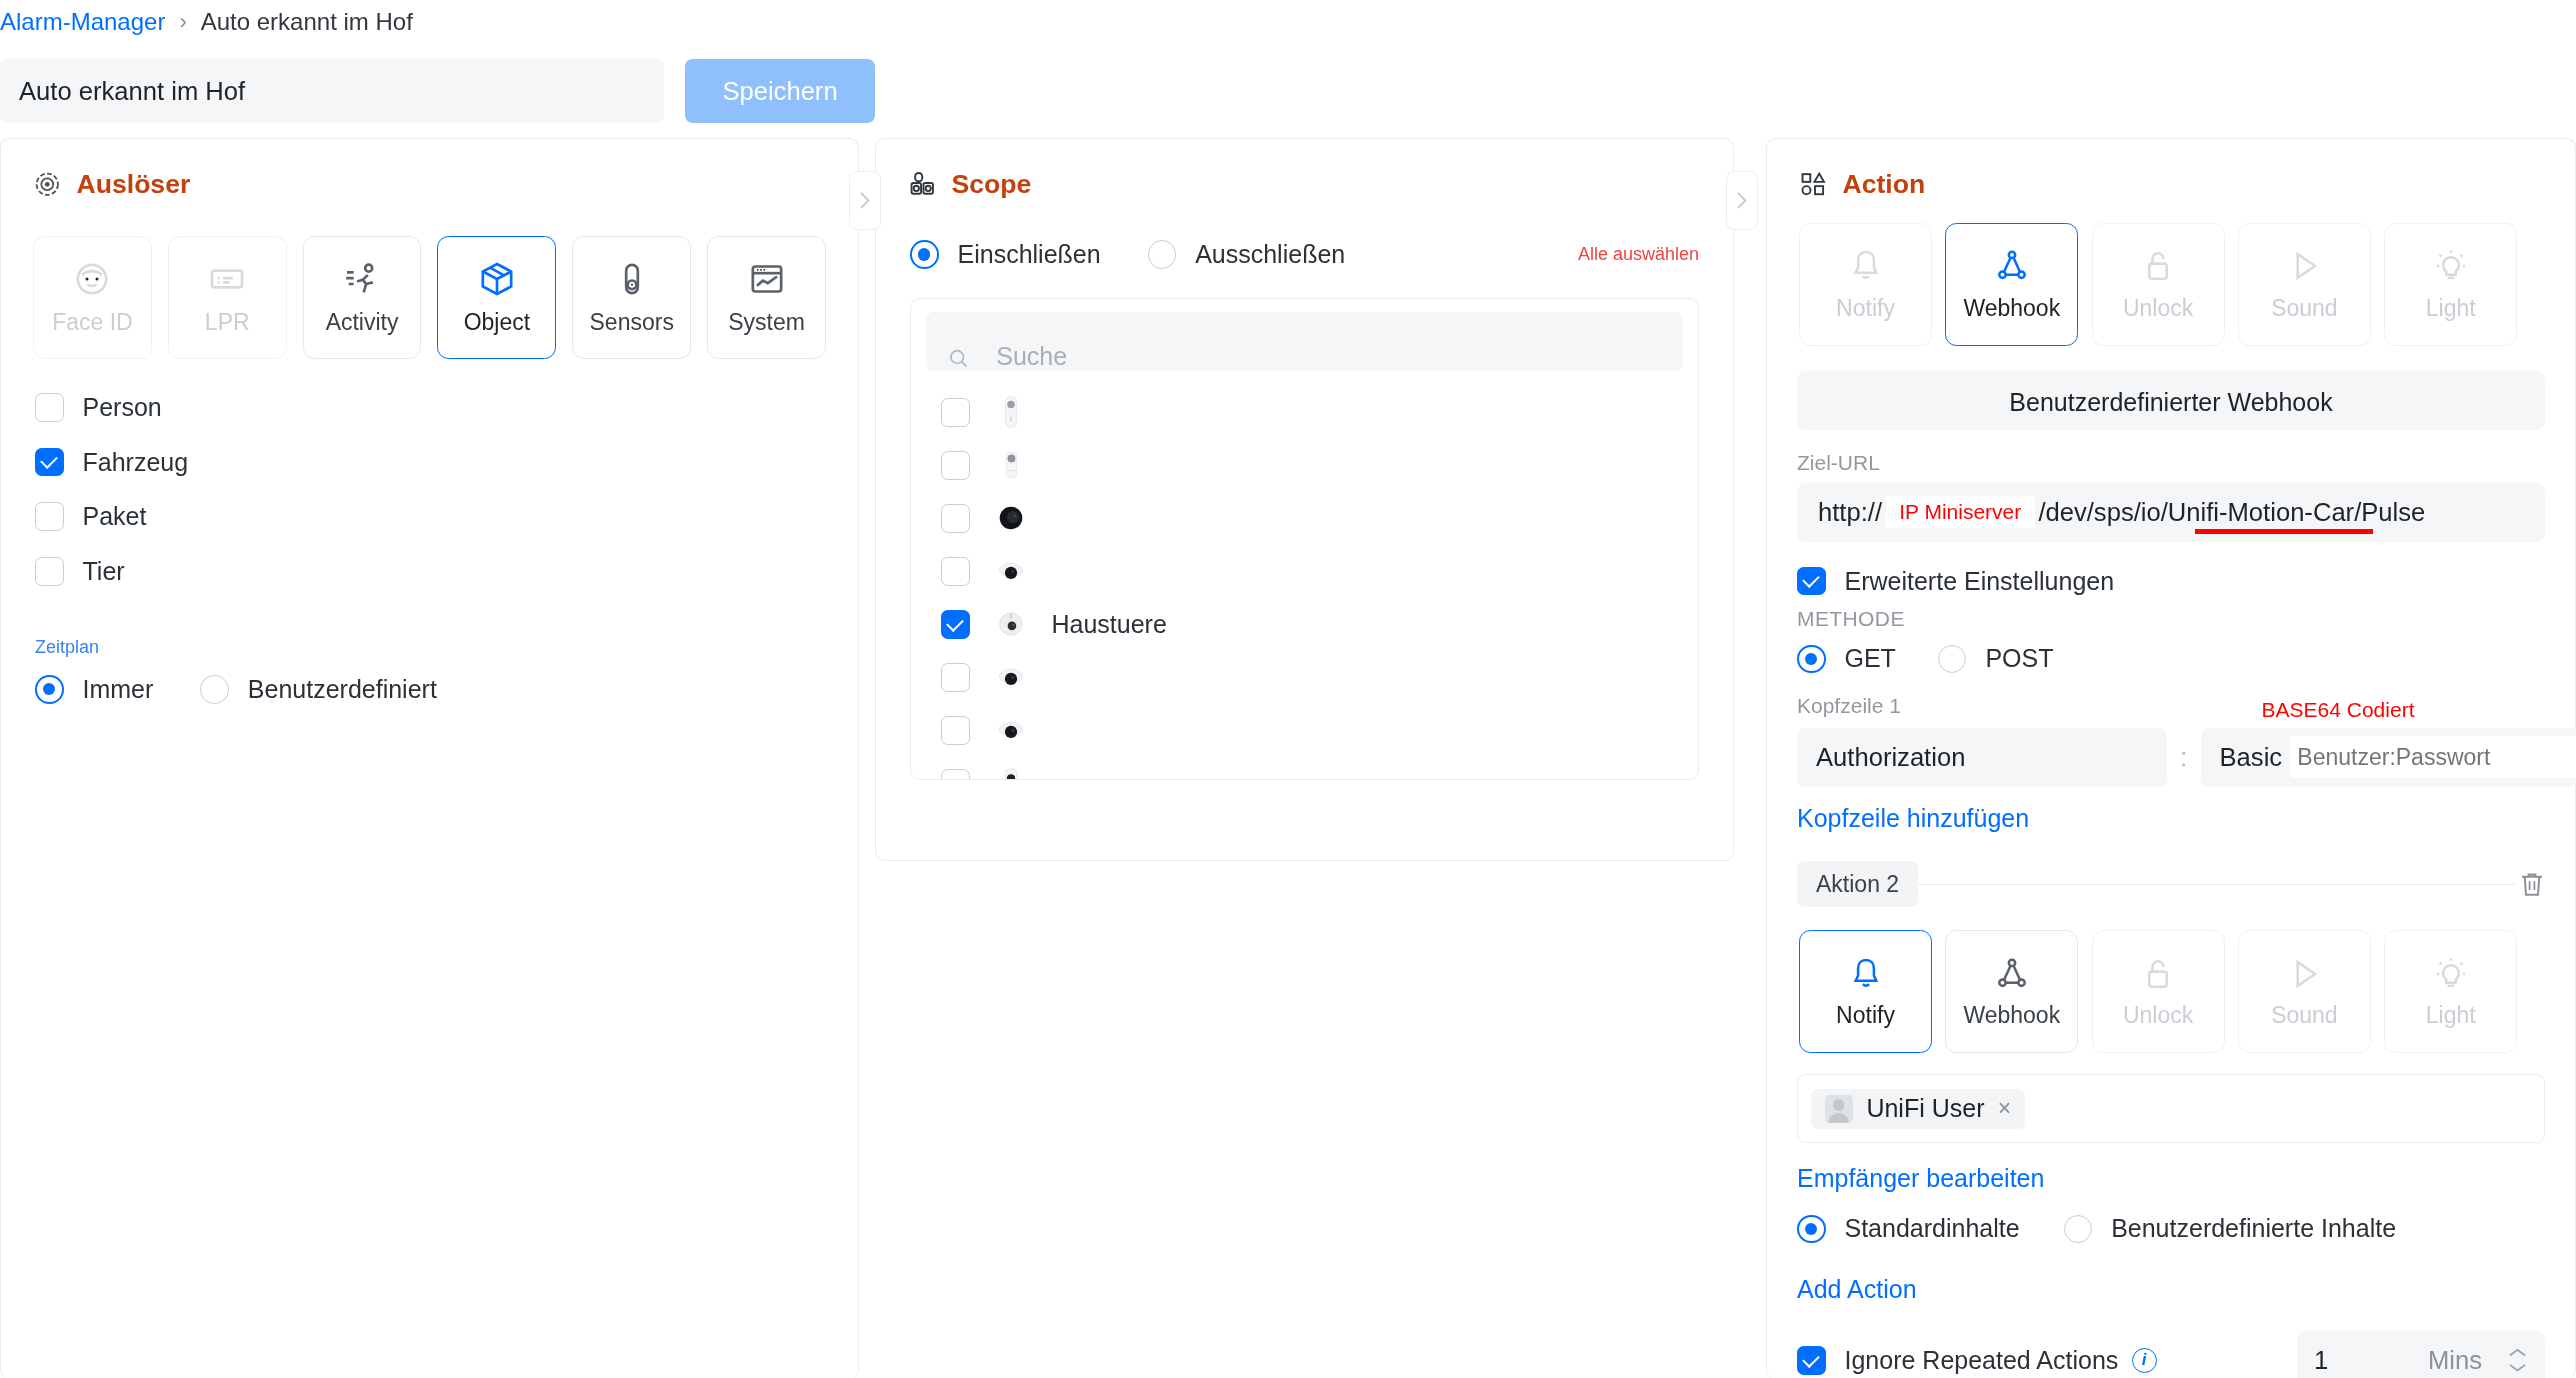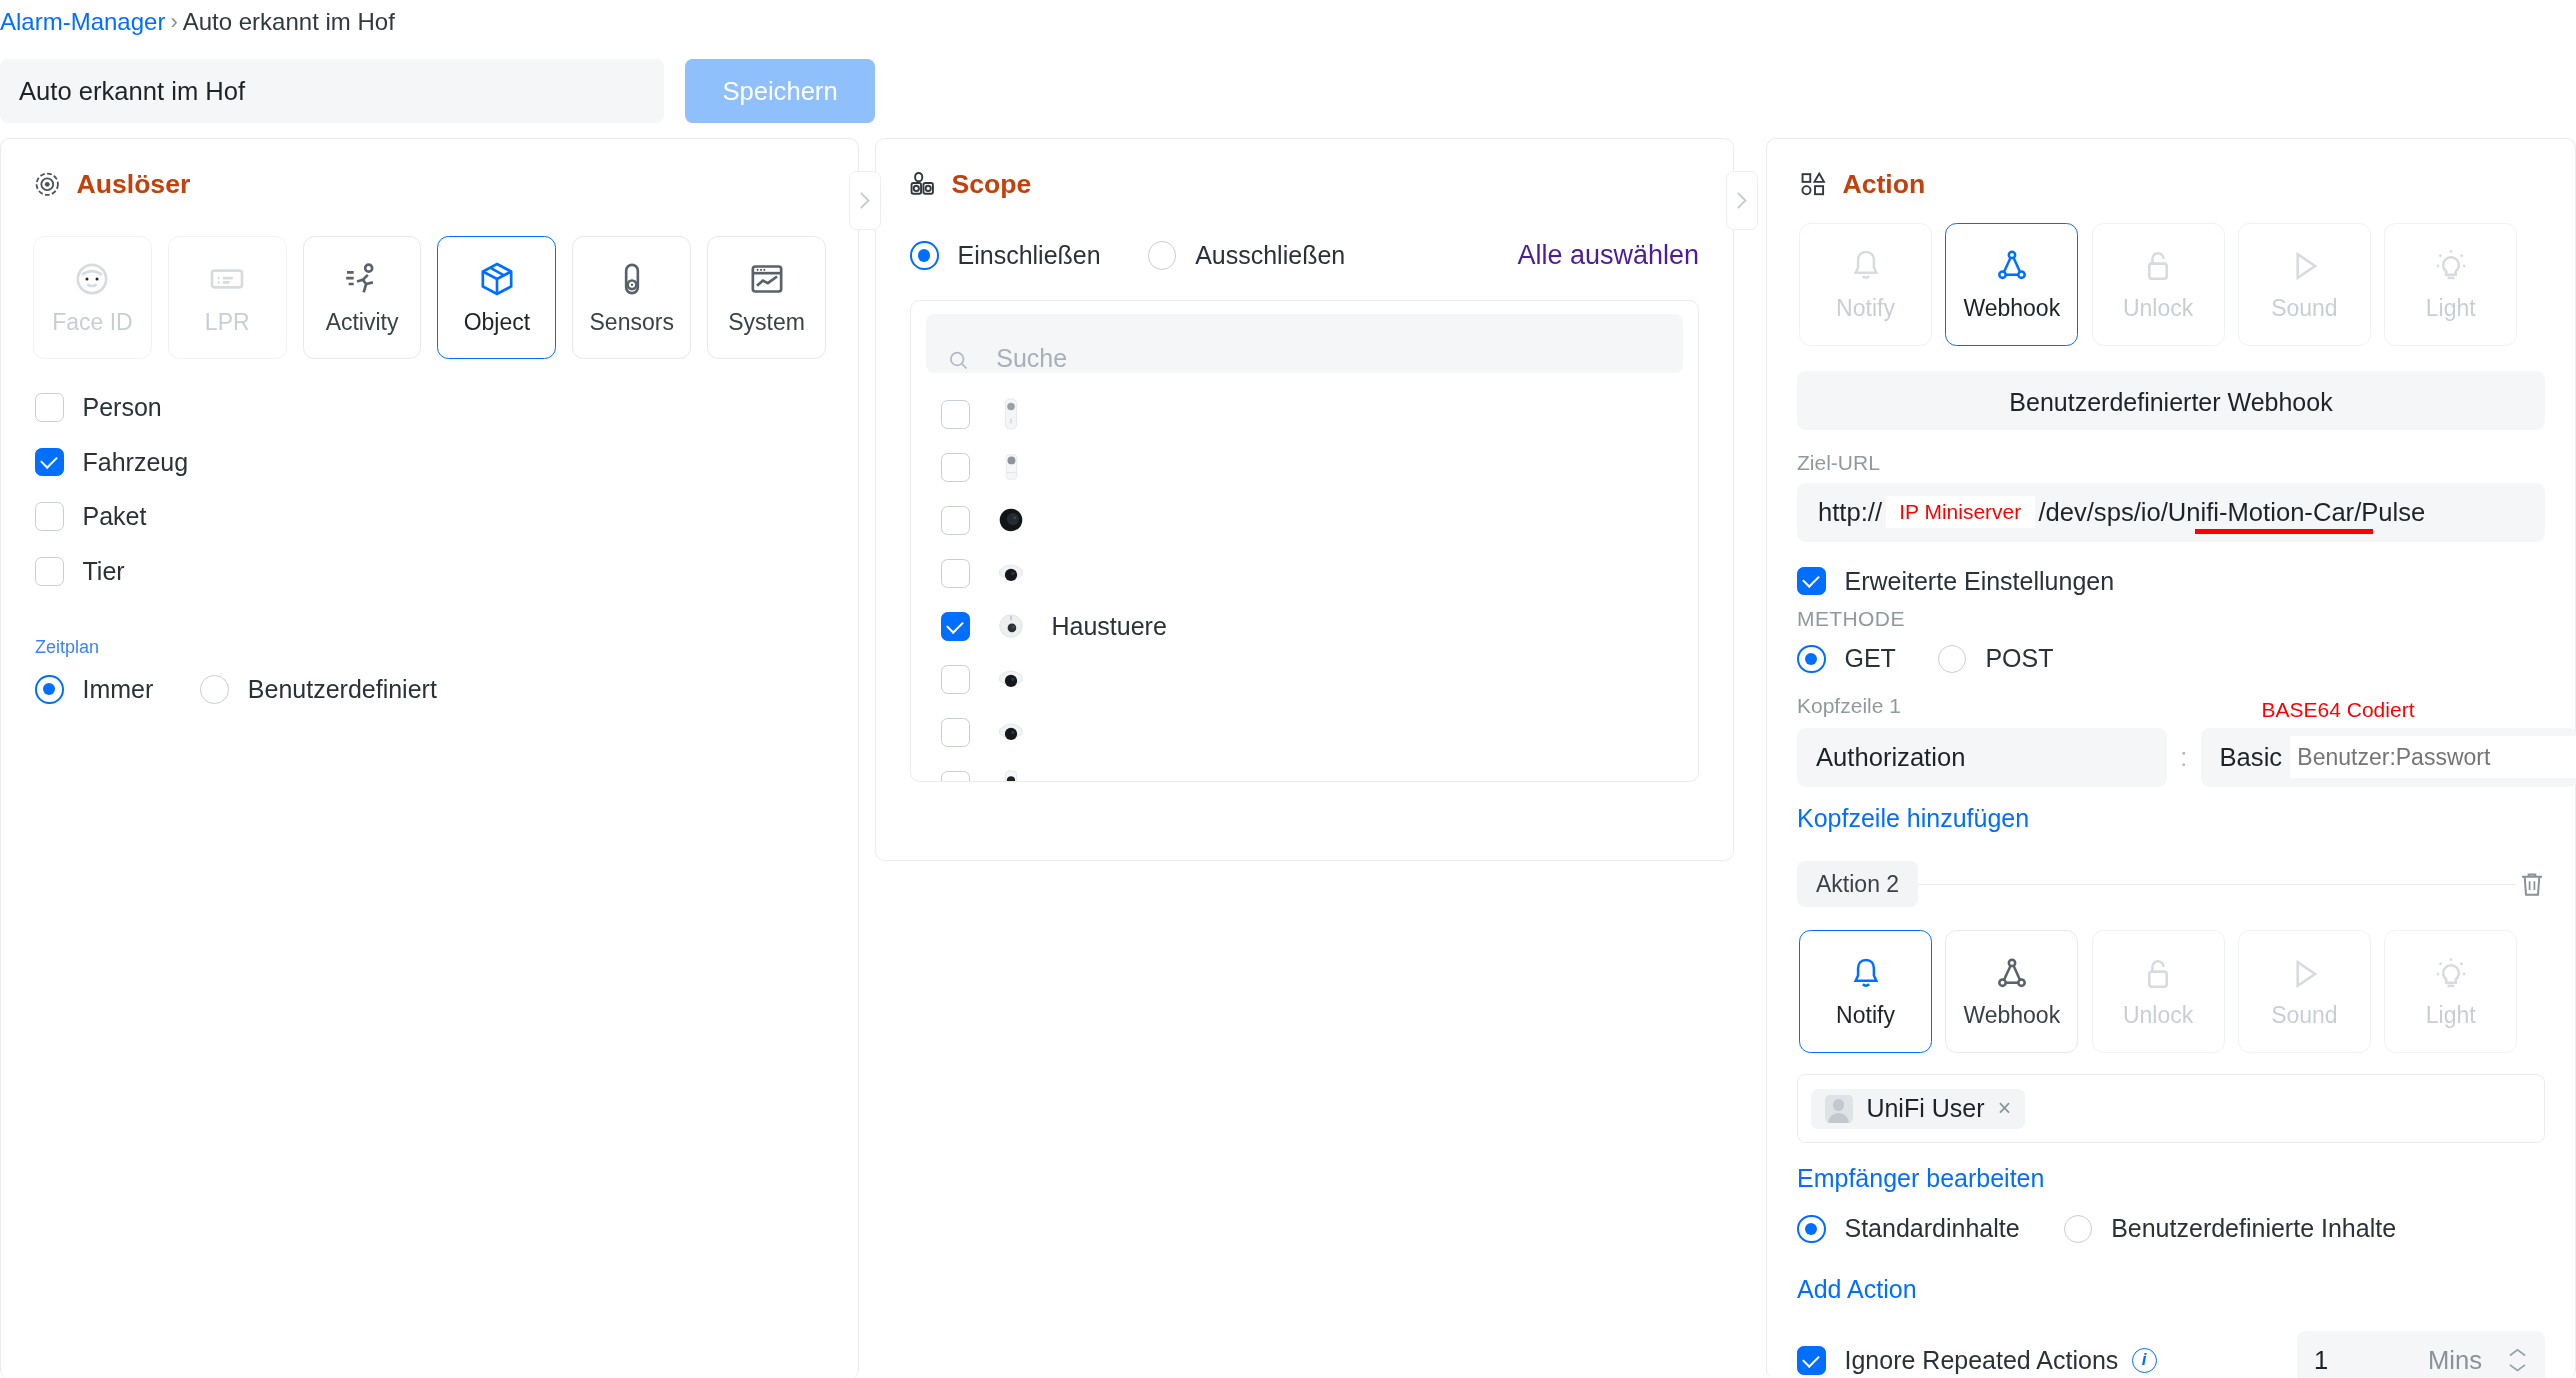--- a/index.html
+++ b/index.html
@@ -8,21 +8,21 @@
     background: #ffffff;
     font-family: "Liberation Sans", sans-serif;
     color: #1e2328;
     overflow: hidden;
   }
   .page { position: relative; width: 2576px; height: 1378px; }
 
   
   .breadcrumb {
     position: absolute; left: 0px; top: 7.6px;
-    display: flex; align-items: center; gap: 5px;
+    display: flex; align-items: center; gap: 14px;
     font-size: 24px;
   }
   .crumb-link { color: #006fff; cursor: pointer; }
   .crumb-sep { color: #8a9099; font-size: 22px; }
   .crumb-cur { color: #32383e; }
 
   
   .title-row {
     position: absolute; left: 0px; top: 59px;
     display: flex; align-items: center; gap: 21px;
@@ -121,21 +121,21 @@
 
   .obj-list { padding: 34px 34px 0 34px; display: flex; flex-direction: column; gap: 25.6px; }
   .sched { padding: 51px 34px 0 34px; }
   .sched-label { font-size: 18px; color: #3b82f6; margin-bottom: 17px; }
   .sched-opts { display: flex; gap: 47px; }
 
   
   .scope-ctl {
     display:flex; align-items:center; padding: 40px 34px 0 34px; gap: 47px;
   }
-  .scope-link { margin-left: auto; color: #4c1d95; font-size: 27px; cursor: pointer; }
+  .scope-link { margin-left: auto; color: #ef4444; font-size: 18px; cursor: pointer; }
   .scope-box {
     margin: 28.5px 34px 0 34px;
     border: 0.9px solid #e9ebee; border-radius: 9.5px;
     height: 482px; overflow: hidden;
   }
   .search-wrap {
     margin: 13.3px 15px 0 15px; height: 59px;
     background: #f5f6f8; border-radius: 7.6px;
     display: flex; align-items: flex-end; gap: 26px; padding: 0 21px;
   }

